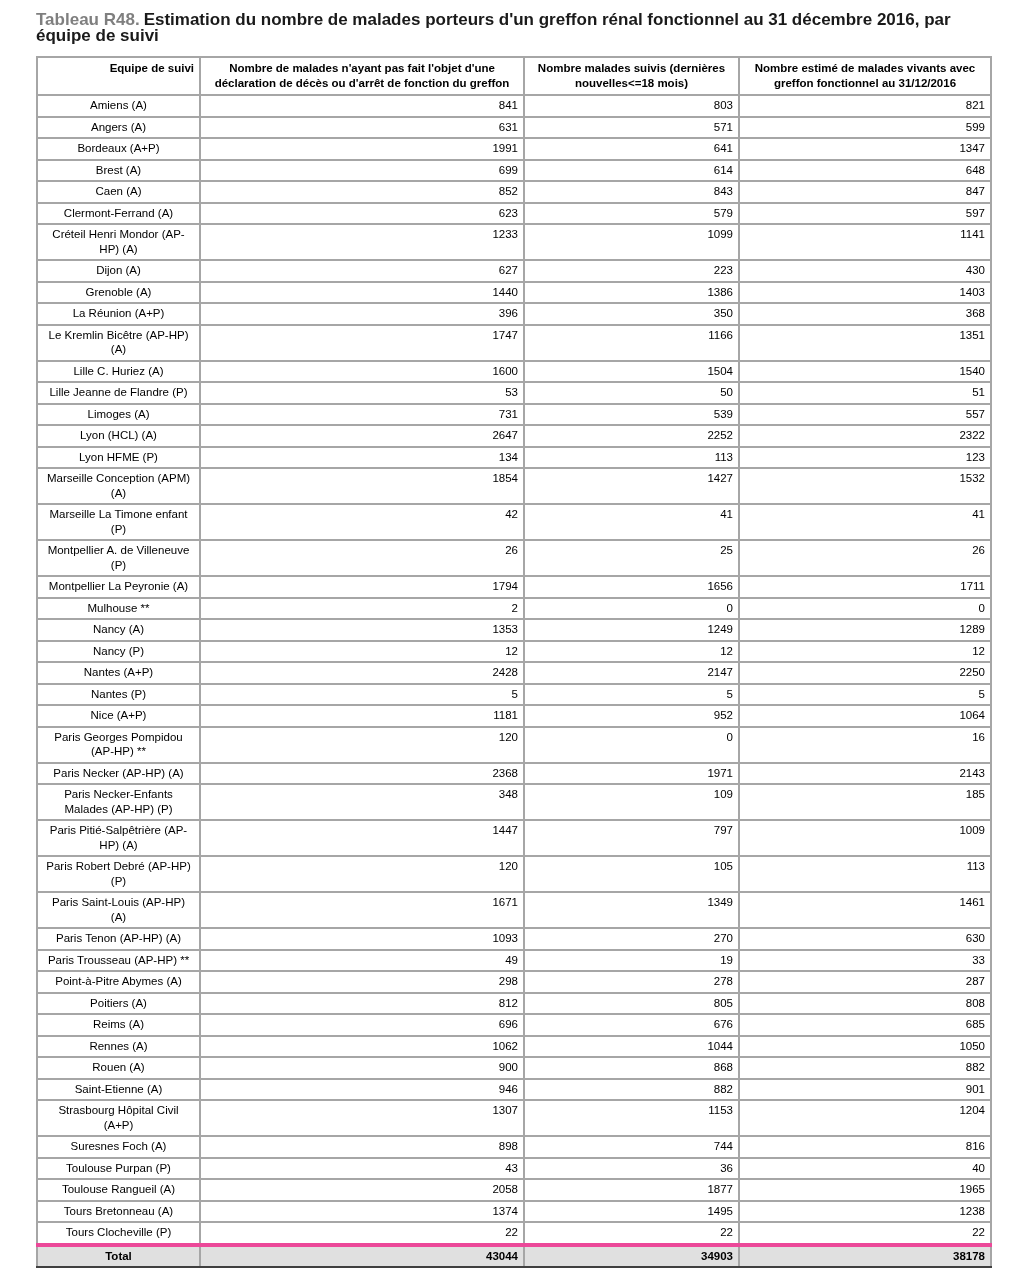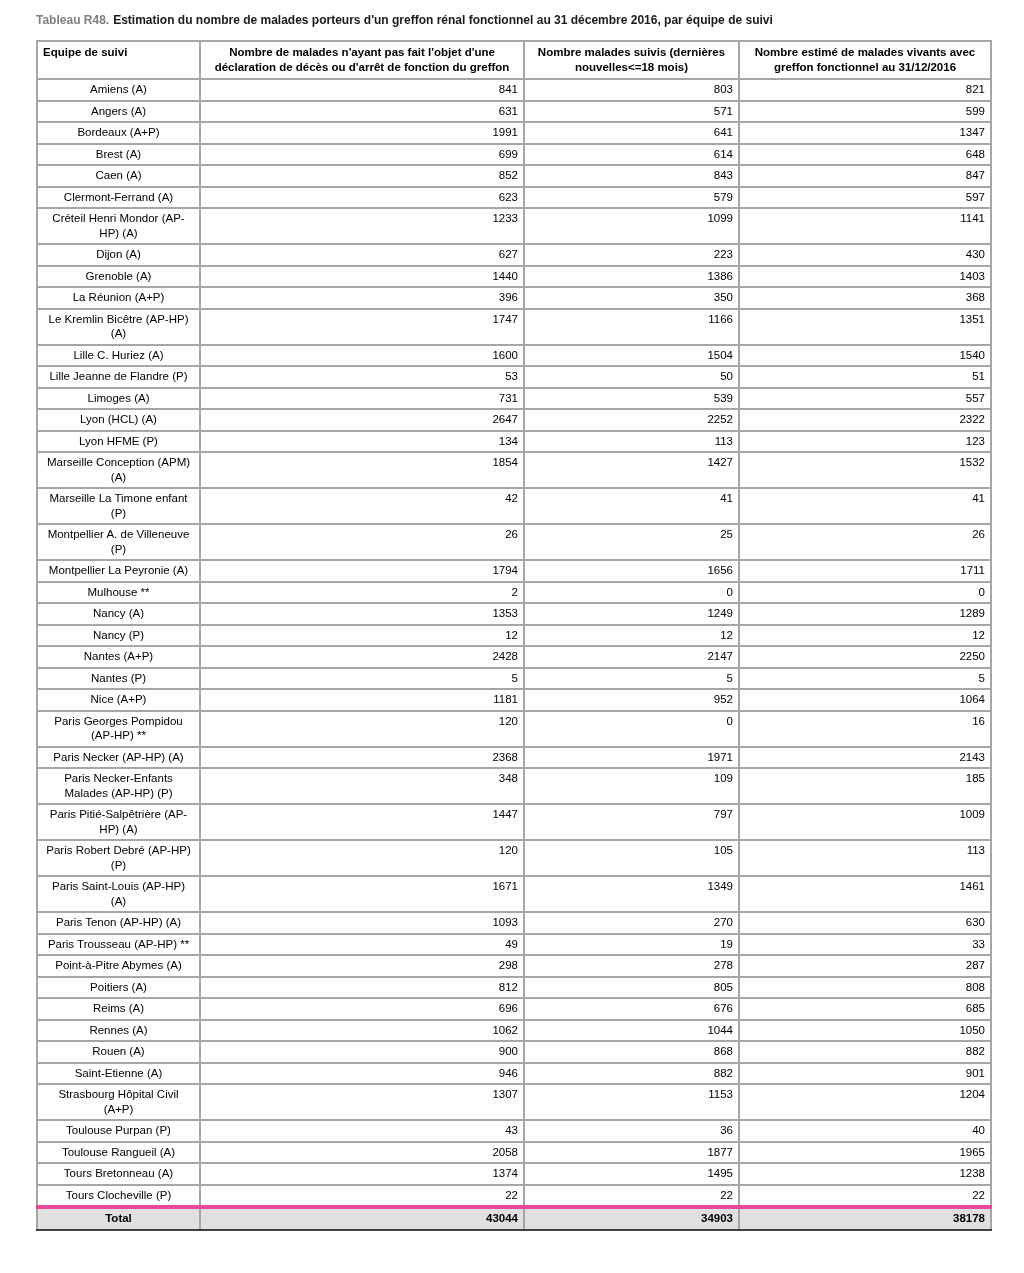--- a/index.html
+++ b/index.html
@@ -10,21 +10,21 @@
     color: #000000;
   }
   .page {
     width: 1024px;
     height: 1273px;
     box-sizing: border-box;
     padding: 10px 34px 0 36px;
     background: #ffffff;
   }
   .title {
-    font-size: 12px;
+    font-size: 17px;
     font-weight: bold;
     line-height: 16px;
     margin: 2px 0 12px 0;
   }
   .title .tbl-label {
     color: #7f7f7f;
     margin-right: 4px;
   }
   .title .tbl-text {
     color: #1a1a1a;
@@ -43,21 +43,21 @@
     vertical-align: top;
     overflow: hidden;
   }
   table.data-table th {
     font-weight: bold;
     text-align: center;
     padding-top: 3px;
     padding-bottom: 4px;
   }
   table.data-table th.col-team {
-    text-align: left;
+    text-align: right;
   }
   table.data-table td.team-cell {
     text-align: center;
   }
   table.data-table td.value-cell {
     text-align: right;
   }
   table.data-table tr.total-row td {
     background: #e0e0e0;
     font-weight: bold;
@@ -330,20 +330,26 @@
           <td class="value-cell">882</td>
           <td class="value-cell">901</td>
         </tr>
         <tr>
           <td class="team-cell">Strasbourg Hôpital Civil (A+P)</td>
           <td class="value-cell">1307</td>
           <td class="value-cell">1153</td>
           <td class="value-cell">1204</td>
         </tr>
         <tr>
+          <td class="team-cell">Suresnes Foch (A)</td>
+          <td class="value-cell">898</td>
+          <td class="value-cell">744</td>
+          <td class="value-cell">816</td>
+        </tr>
+        <tr>
           <td class="team-cell">Toulouse Purpan (P)</td>
           <td class="value-cell">43</td>
           <td class="value-cell">36</td>
           <td class="value-cell">40</td>
         </tr>
         <tr>
           <td class="team-cell">Toulouse Rangueil (A)</td>
           <td class="value-cell">2058</td>
           <td class="value-cell">1877</td>
           <td class="value-cell">1965</td>

